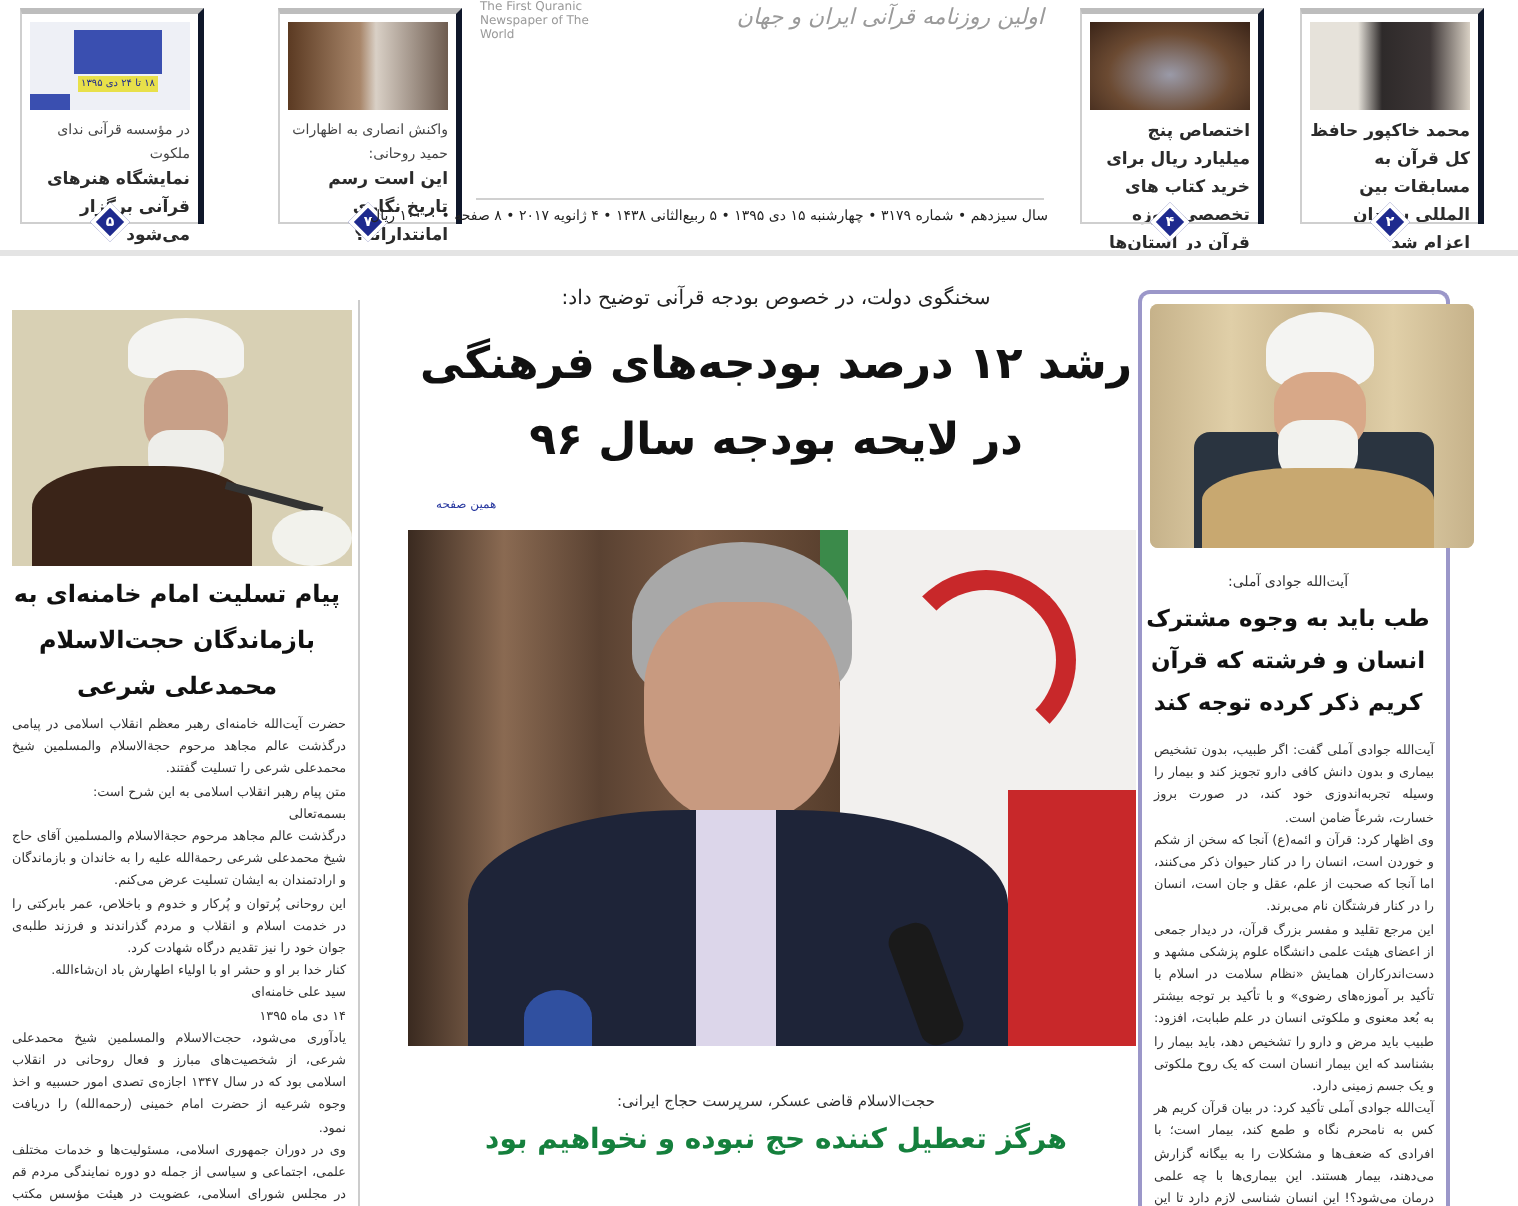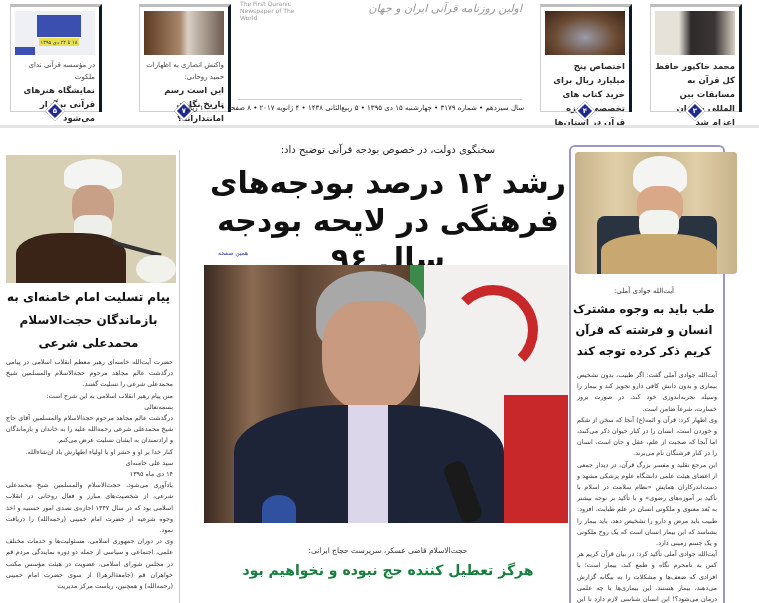--- a/index.html
+++ b/index.html
@@ -29,21 +29,21 @@
   #masthead .issue { position: absolute; left: 4px; right: 4px; top: 104px; direction: rtl; text-align: center; font-size: 7px; color: #222; white-space: nowrap; }
   #top-rule { position: absolute; left: 0; right: 0; top: 125px; height: 3px; background: #e4e4e4; }
 
   #left-col { position: absolute; left: 4px; top: 150px; width: 176px; height: 461px; border-right: 1px solid #cccccc; }
   #left-col .photo { position: absolute; left: 2px; top: 5px; width: 170px; height: 128px; background: #d8d0b4; overflow: hidden; }
   #left-col .headline { position: absolute; left: 0; right: 6px; top: 136px; direction: rtl; text-align: center; font-size: 12px; line-height: 23px; font-weight: bold; color: #111; }
   #left-col .body { position: absolute; left: 2px; right: 6px; top: 207px; direction: rtl; text-align: justify; font-size: 6.4px; line-height: 11.2px; color: #333; }
 
   #center { position: absolute; left: 200px; top: 130px; width: 376px; height: 473px; }
   #center .kicker { position: absolute; left: 0; right: 0; top: 14px; direction: rtl; text-align: center; font-size: 10px; color: #222; }
-  #center .headline { position: absolute; left: 0; right: 0; top: 34px; direction: rtl; text-align: center; font-size: 30px; line-height: 38px; font-weight: bold; color: #111; }
+  #center .headline { position: absolute; left: 0; right: 0; top: 34px; direction: rtl; text-align: center; font-size: 22px; line-height: 38px; font-weight: bold; color: #111; }
   #center .ref { position: absolute; left: 18px; top: 119px; font-size: 6px; color: #2a3aa0; direction: rtl; }
   #center .photo { position: absolute; left: 4px; top: 135px; width: 364px; height: 258px; background: #5a4a3a; overflow: hidden; }
   #center .sub-kicker { position: absolute; left: 0; right: 0; top: 416px; direction: rtl; text-align: center; font-size: 7.5px; color: #333; }
   #center .sub-headline { position: absolute; left: 0; right: 0; top: 432px; direction: rtl; text-align: center; font-size: 14px; font-weight: bold; color: #15803d; }
 
   #right-col { position: absolute; left: 569px; top: 145px; width: 156px; height: 458px; border: 2px solid #9b97c9; border-bottom: none; border-radius: 6px 6px 0 0; }
   #right-col .photo { position: absolute; left: 4px; top: 5px; width: 162px; height: 122px; background: #d9c7a0; border-radius: 4px; overflow: hidden; }
   #right-col .kicker { position: absolute; left: 0; right: 6px; top: 140px; direction: rtl; text-align: center; font-size: 7px; color: #333; }
   #right-col .headline { position: absolute; left: 0; right: 6px; top: 152px; direction: rtl; text-align: center; font-size: 11.5px; line-height: 21px; font-weight: bold; color: #111; }
   #right-col .body { position: absolute; left: 6px; right: 6px; top: 223px; direction: rtl; text-align: justify; font-size: 6.4px; line-height: 11.2px; color: #333; }
@@ -120,20 +120,21 @@
     <div style="position:absolute;left:10px;top:78px;width:110px;height:52px;background:#3a2418;border-radius:40% 40% 0 0;"></div>
     <div style="position:absolute;left:106px;top:92px;width:50px;height:4px;background:#333;transform:rotate(15deg);"></div>
     <div style="position:absolute;left:130px;top:100px;width:40px;height:28px;background:#f2f2ec;border-radius:50%;"></div>
   </div>
   <div class="headline">پیام تسلیت امام خامنه‌ای به بازماندگان حجت‌الاسلام محمدعلی شرعی</div>
   <div class="body">
     <span class="p">حضرت آیت‌الله خامنه‌ای رهبر معظم انقلاب اسلامی در پیامی درگذشت عالم مجاهد مرحوم حجة‌الاسلام والمسلمین شیخ محمدعلی شرعی را تسلیت گفتند.</span>
     <span class="p">متن پیام رهبر انقلاب اسلامی به این شرح است:</span>
     <span class="p">بسمه‌تعالی</span>
     <span class="p">درگذشت عالم مجاهد مرحوم حجة‌الاسلام والمسلمین آقای حاج شیخ محمدعلی شرعی رحمة‌الله علیه را به خاندان و بازماندگان و ارادتمندان به ایشان تسلیت عرض می‌کنم.</span>
+    <span class="p">این روحانی پُرتوان و پُرکار و خدوم و باخلاص، عمر بابرکتی را در خدمت اسلام و انقلاب و مردم گذراندند و فرزند طلبه‌ی جوان خود را نیز تقدیم درگاه شهادت کرد.</span>
     <span class="p">کنار خدا بر او و حشر او با اولیاء اطهارش باد ان‌شاءالله.</span>
     <span class="p">سید علی خامنه‌ای</span>
     <span class="p">۱۴ دی ماه ۱۳۹۵</span>
     <span class="p">یادآوری می‌شود، حجت‌الاسلام والمسلمین شیخ محمدعلی شرعی، از شخصیت‌های مبارز و فعال روحانی در انقلاب اسلامی بود که در سال ۱۳۴۷ اجازه‌ی تصدی امور حسبیه و اخذ وجوه شرعیه از حضرت امام خمینی (رحمه‌الله) را دریافت نمود.</span>
     <span class="p">وی در دوران جمهوری اسلامی، مسئولیت‌ها و خدمات مختلف علمی، اجتماعی و سیاسی از جمله دو دوره نمایندگی مردم قم در مجلس شورای اسلامی، عضویت در هیئت مؤسس مکتب خواهران قم (جامعة‌الزهرا) از سوی حضرت امام خمینی (رحمه‌الله) و همچنین، ریاست مرکز مدیریت</span>
   </div>
 </div>
 
 <div id="center">
   <div class="kicker">سخنگوی دولت، در خصوص بودجه قرآنی توضیح داد:</div>

